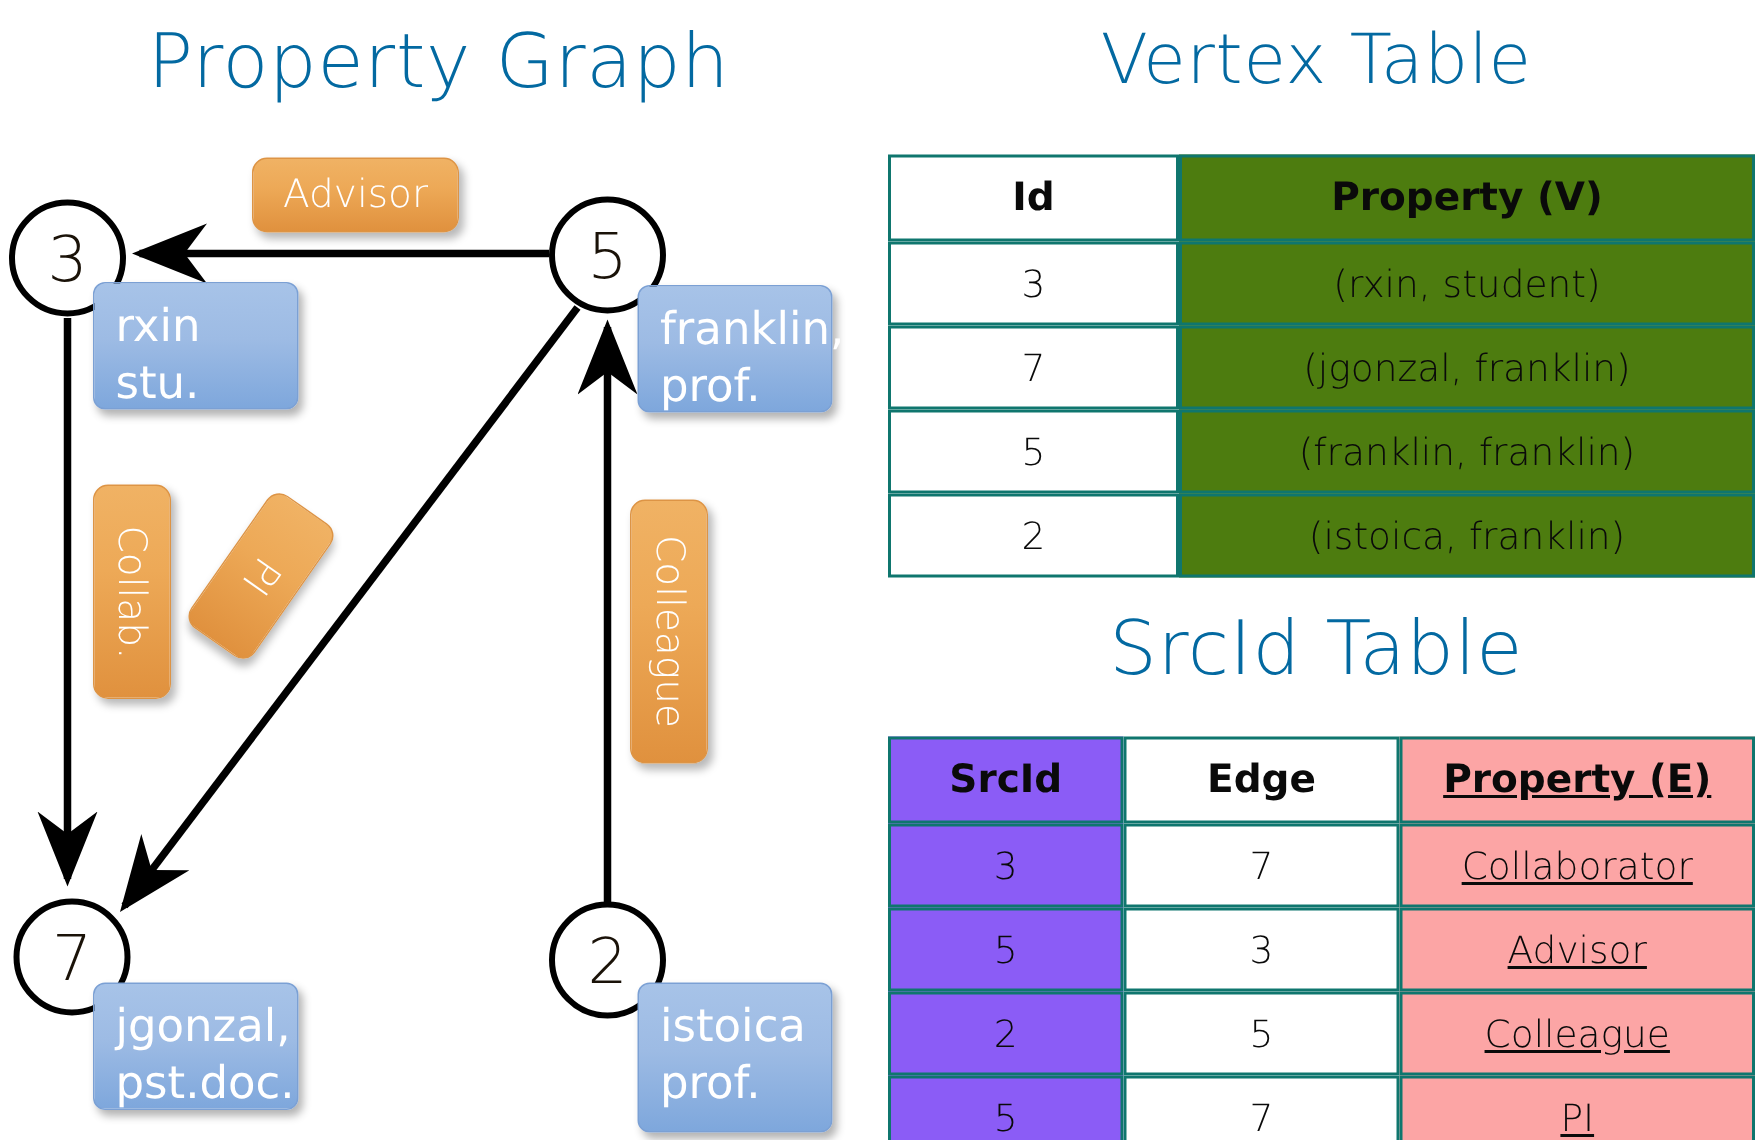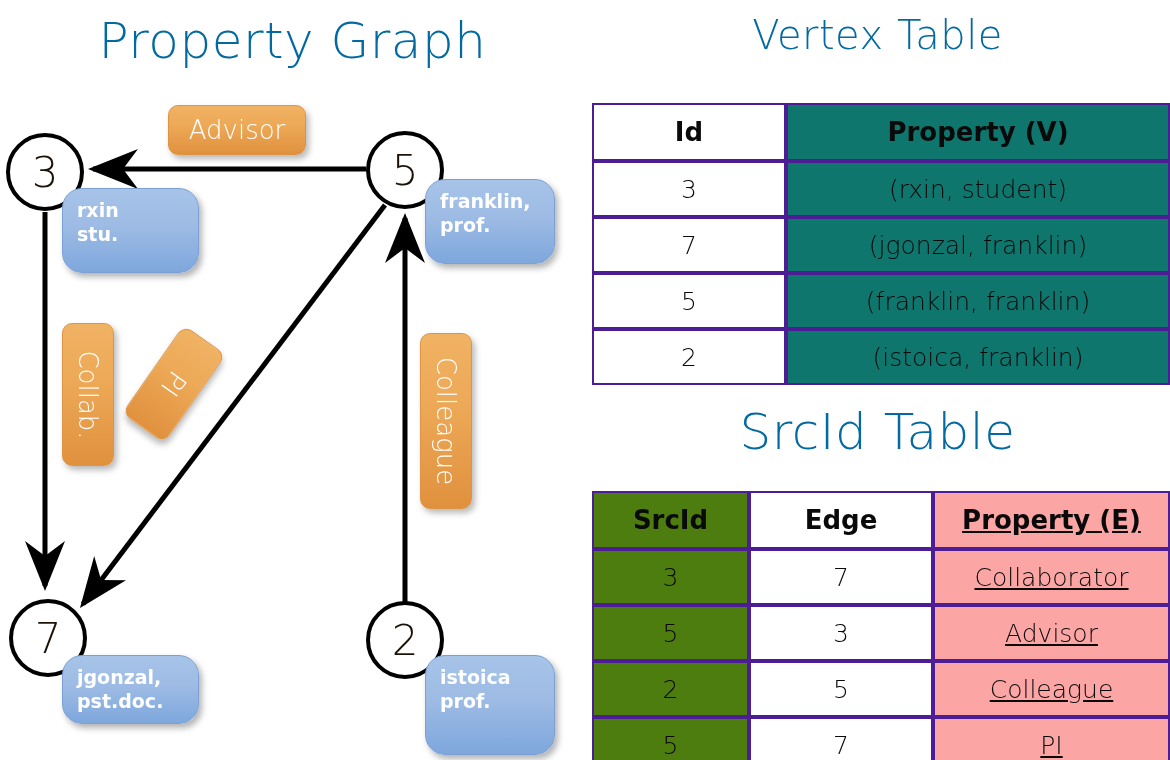--- a/index.html
+++ b/index.html
@@ -25,21 +25,21 @@
     letter-spacing: 0.5px;
     white-space: nowrap;
     text-align: center;
   }
   #title-property-graph {
     left: 0; top: 12px; width: 585px;
     font-size: 50px;
   }
   #title-vertex-table {
     left: 585px; top: 12px; width: 585px;
-    font-size: 40px;
+    font-size: 46px;
   }
   #title-edge-table {
     left: 585px; top: 403px; width: 585px;
     font-size: 50px;
   }
 
   
   #graph-panel {
     position: absolute;
     left: 0; top: 0;
@@ -63,28 +63,28 @@
     justify-content: center;
     font-family: "DejaVu Sans", sans-serif;
     font-weight: 300;
     font-size: 42px;
     color: #1a1208;
     z-index: 4;
   }
 
   .prop-box {
     position: absolute;
-    border-radius: 20px;
+    border-radius: 8px;
     background: linear-gradient(to bottom, #a7c3e8 0%, #9dbbe4 45%, #7ea7dc 100%);
     border: 1px solid #7ba0d4;
     box-shadow: 3px 4px 6px rgba(0,0,0,0.30);
     color: #ffffff;
     font-family: "DejaVu Sans", sans-serif;
-    font-weight: 700;
-    font-size: 19px;
+    font-weight: 400;
+    font-size: 30px;
     line-height: 1.25;
     padding: 10px 0 10px 14px;
     box-sizing: border-box;
     z-index: 6;
     white-space: pre-line;
   }
 
   .edge-label {
     position: absolute;
     border-radius: 10px;
@@ -117,48 +117,48 @@
   
   .data-table {
     position: absolute;
     border-collapse: separate;
     border-spacing: 0;
     table-layout: fixed;
     font-family: "DejaVu Sans", sans-serif;
     font-weight: 300;
   }
   .data-table td, .data-table th {
-    border: 2px solid #4c1d95;
+    border: 2px solid #0f766e;
     text-align: center;
     color: #0a0a0a;
     font-weight: 300;
     padding: 0;
     overflow: hidden;
     white-space: nowrap;
   }
   .data-table th {
     font-weight: bold;
     font-family: "DejaVu Sans", sans-serif;
   }
 
   #vertex-table {
     left: 592px; top: 103px;
     width: 578px;
   }
   #vertex-table th, #vertex-table td { font-size: 25px; height: 52px; }
   #vertex-table th:first-child, #vertex-table td:first-child { width: 190px; background: #ffffff; }
-  #vertex-table th:last-child, #vertex-table td:last-child { background: #0f766e; }
+  #vertex-table th:last-child, #vertex-table td:last-child { background: #4d7c0f; }
   #vertex-table th { height: 54px; font-size: 26px; }
 
   #edge-table {
     left: 592px; top: 491px;
     width: 578px;
   }
   #edge-table th, #edge-table td { font-size: 25px; height: 52px; }
-  #edge-table th:nth-child(1), #edge-table td:nth-child(1) { width: 153px; background: #4d7c0f; }
+  #edge-table th:nth-child(1), #edge-table td:nth-child(1) { width: 153px; background: #8b5cf6; }
   #edge-table th:nth-child(2), #edge-table td:nth-child(2) { width: 180px; background: #ffffff; }
   #edge-table th:nth-child(3), #edge-table td:nth-child(3) { background: #fca5a5; text-decoration: underline; }
   #edge-table th { height: 54px; font-size: 26px; }
 </style>
 </head>
 <body>
 
 <div class="section-title" id="title-property-graph">Property Graph</div>
 
 <div class="section-title" id="title-vertex-table">Vertex Table</div>
@@ -192,24 +192,24 @@
   <div class="node-circle" style="left:9px; top:599px;">
     <span>7</span>
   </div>
   <div class="node-circle" style="left:366px; top:601px;">
     <span>2</span>
   </div>
 
   <div class="prop-box" style="left:62px; top:188px; width:137px; height:85px;">rxin
 stu.</div>
 
-  <div class="prop-box" style="left:425px; top:179px; width:130px; height:85px;">franklin,
+  <div class="prop-box" style="left:425px; top:190px; width:130px; height:85px;">franklin,
 prof.</div>
 
-  <div class="prop-box" style="left:62px; top:655px; width:137px; height:69px;">jgonzal,
+  <div class="prop-box" style="left:62px; top:655px; width:137px; height:85px;">jgonzal,
 pst.doc.</div>
 
   <div class="prop-box" style="left:425px; top:655px; width:130px; height:100px;">istoica
 prof.</div>
 
   <div class="edge-label" style="left:168px; top:105px; width:138px; height:50px;">Advisor</div>
 
   <div class="edge-label vertical" style="left:62px; top:323px; width:52px; height:143px;">
     <span>Collab.</span>
   </div>

